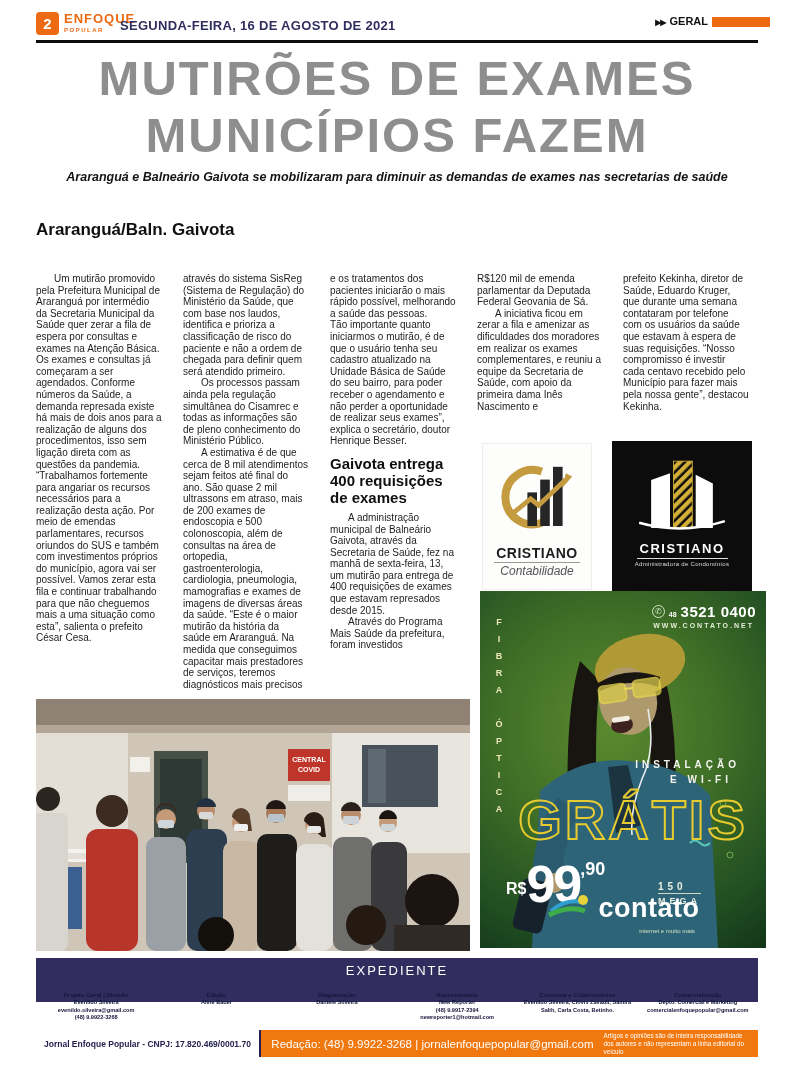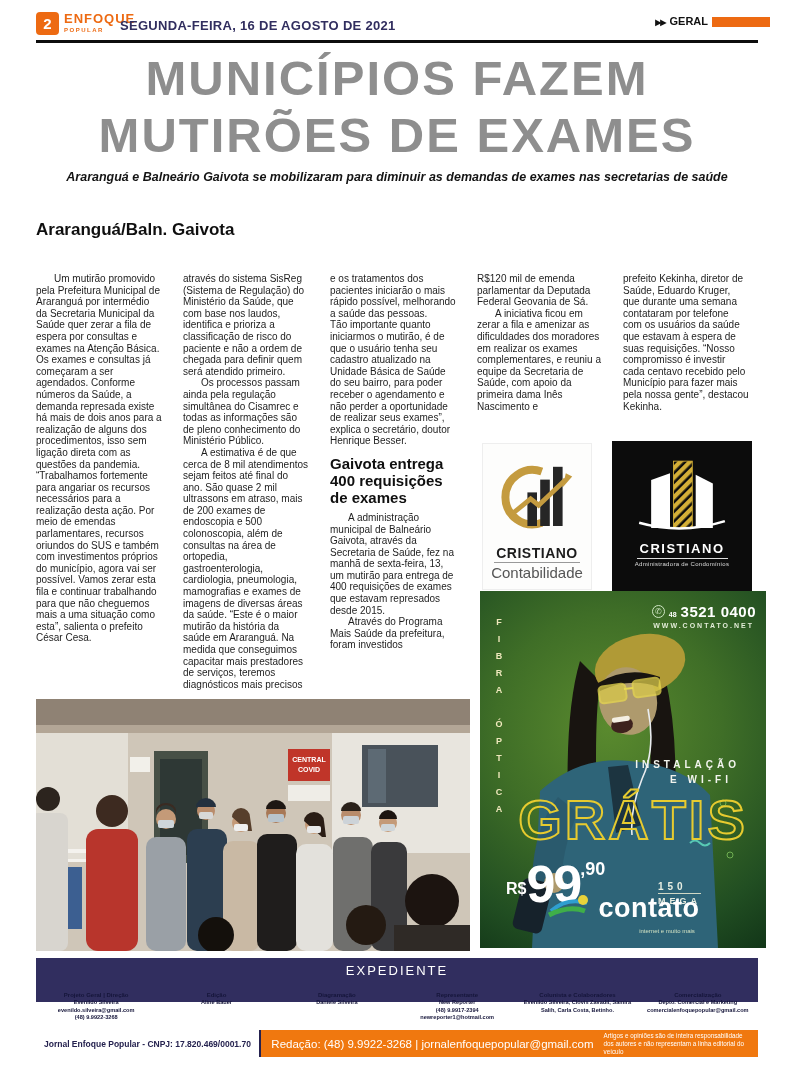--- a/index.html
+++ b/index.html
@@ -31,21 +31,21 @@
   .col p + p { margin-top:0; }
   .c1 { left:36px; } .c2 { left:183px; } .c3 { left:330px; } .c4 { left:477px; } .c5 { left:623px; }
   .col-subhead { font-size:15px; line-height:17px; font-weight:bold; color:#0f0f0f; margin:8px 0 6px 0 !important; }
 
   
   .photo-wrap { position:absolute; left:36px; top:699px; width:434px; height:252px; background:#cfc6b8; overflow:hidden; }
 
   
   .ad-contab { position:absolute; left:482px; top:443px; width:110px; height:147px; background:#fdfdfc; border:1px solid #eee; text-align:center; padding-top:4px; }
   .ad-contab .nm { font-size:14px; font-weight:bold; color:#1c1c1c; letter-spacing:.5px; border-bottom:1px solid #999; display:inline-block; padding:0 2px 1px; }
-  .ad-contab .tg { font-size:15px; color:#555; margin-top:1px; }
+  .ad-contab .tg { font-size:12px; font-style:italic; color:#555; margin-top:1px; }
   .ad-condo { position:absolute; left:612px; top:441px; width:140px; height:150px; background:#0c0c0c; text-align:center; color:#fff; padding-top:8px; }
   .ad-condo .nm { font-size:13px; font-weight:bold; letter-spacing:1.5px; border-bottom:1px solid #ddd; display:inline-block; padding:0 3px 2px; }
   .ad-condo .tg { font-size:6px; color:#ddd; margin-top:2px; letter-spacing:.3px; }
 
   
   .ad-contato { position:absolute; left:480px; top:591px; width:286px; height:357px;
     background:radial-gradient(circle at 45% 38%, #5a8a2e 0%, #3f6e27 42%, #214e22 78%, #123618 100%); overflow:hidden; }
   .ad-contato .fig { position:absolute; left:0; top:0; width:100%; height:100%; }
   .vert-label { position:absolute; left:14px; top:26px; writing-mode:vertical-rl; text-orientation:upright; font-size:9px; font-weight:bold; letter-spacing:7px; color:#efe8bd; }
   .phone-row { position:absolute; right:10px; top:12px; display:flex; align-items:center; gap:4px; color:#fff; }
@@ -92,22 +92,22 @@
       <div class="l1">ENFOQUE</div>
       <div class="l2">POPULAR</div>
     </div>
     <div class="issue-date">SEGUNDA-FEIRA, 16 DE AGOSTO DE 2021</div>
     <div class="section-tag"><span class="arrows">▶▶</span><span>GERAL</span></div>
     <div class="section-bar"></div>
   </div>
   <div class="head-rule"></div>
 
   <div class="headline">
+    <div>MUTIRÕES DE EXAMES</div>
     <div>MUNICÍPIOS FAZEM</div>
-    <div>MUTIRÕES DE EXAMES</div>
   </div>
   <div class="subheadline">Araranguá e Balneário Gaivota se mobilizaram para diminuir as demandas de exames nas secretarias de saúde</div>
 
   <div class="kicker">Araranguá/Baln. Gaivota</div>
 
   <div class="col c1">
     <p class="ind">Um mutirão promovido pela Prefeitura Municipal de Araranguá por intermédio da Secretaria Municipal da Saúde quer zerar a fila de espera por consultas e exames na Atenção Básica. Os exames e consultas já começaram a ser agendados. Conforme números da Saúde, a demanda represada existe há mais de dois anos para a realização de alguns dos procedimentos, isso sem ligação direta com as questões da pandemia.</p>
     <p>“Trabalhamos fortemente para angariar os recursos necessários para a realização desta ação. Por meio de emendas parlamentares, recursos oriundos do SUS e também com investimentos próprios do município, agora vai ser possível. Vamos zerar esta fila e continuar trabalhando para que não cheguemos mais a uma situação como esta”, salienta o prefeito César Cesa.</p>
   </div>
   <div class="col c2">

